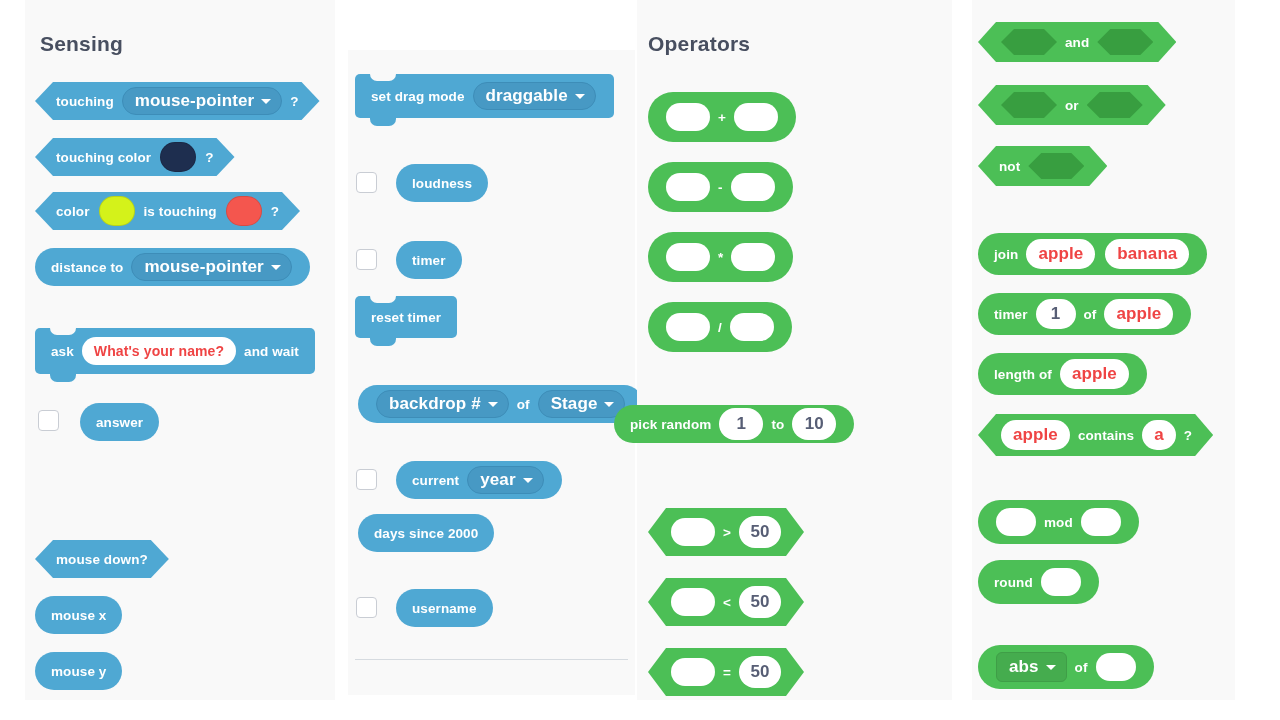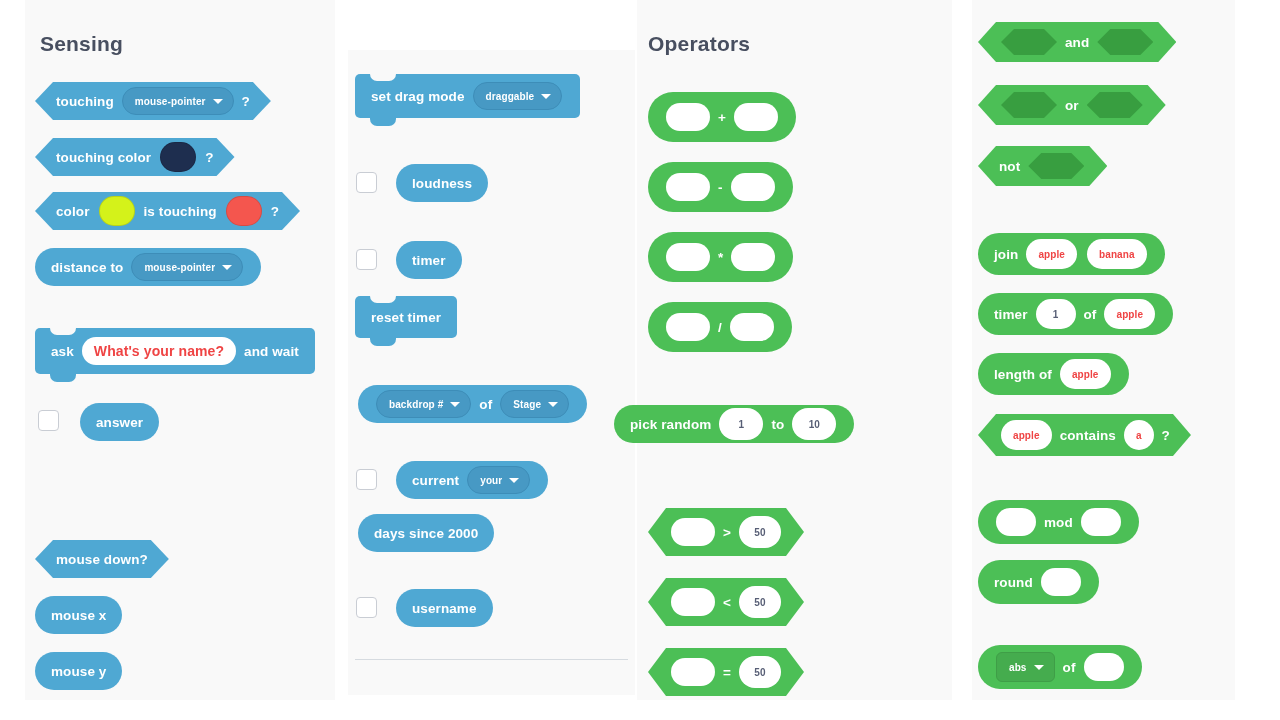--- a/index.html
+++ b/index.html
@@ -69,21 +69,21 @@
 
   
   .slot {
     display: inline-flex;
     align-items: center;
     justify-content: center;
     box-sizing: border-box;
     height: 26px;
     border-radius: 999px;
     margin: 0 5px;
-    font-size: 10px;
+    font-size: 17px;
     font-weight: bold;
   }
   .slot-txt {            
     background: #ffffff;
     color: #ef4444;
     padding: 0 12px;
     min-width: 26px;
   }
   .slot-num {            
     background: #ffffff;
@@ -241,21 +241,21 @@
     <span class="slot slot-drop">
       <span>Stage</span>
       <i class="caret"></i>
     </span>
   </div>
 
   <div class="cbx" style="left:356px; top:469px;"></div>
   <div class="blk sensing rep" style="left:396px; top:461px;">
     <span class="lbl">current</span>
     <span class="slot slot-drop">
-      <span>your</span>
+      <span>year</span>
       <i class="caret"></i>
     </span>
   </div>
 
   <div class="blk sensing rep" style="left:358px; top:514px;">
     <span class="lbl">days since 2000</span>
   </div>
 
   <div class="cbx" style="left:356px; top:597px;"></div>
   <div class="blk sensing rep" style="left:396px; top:589px;">

